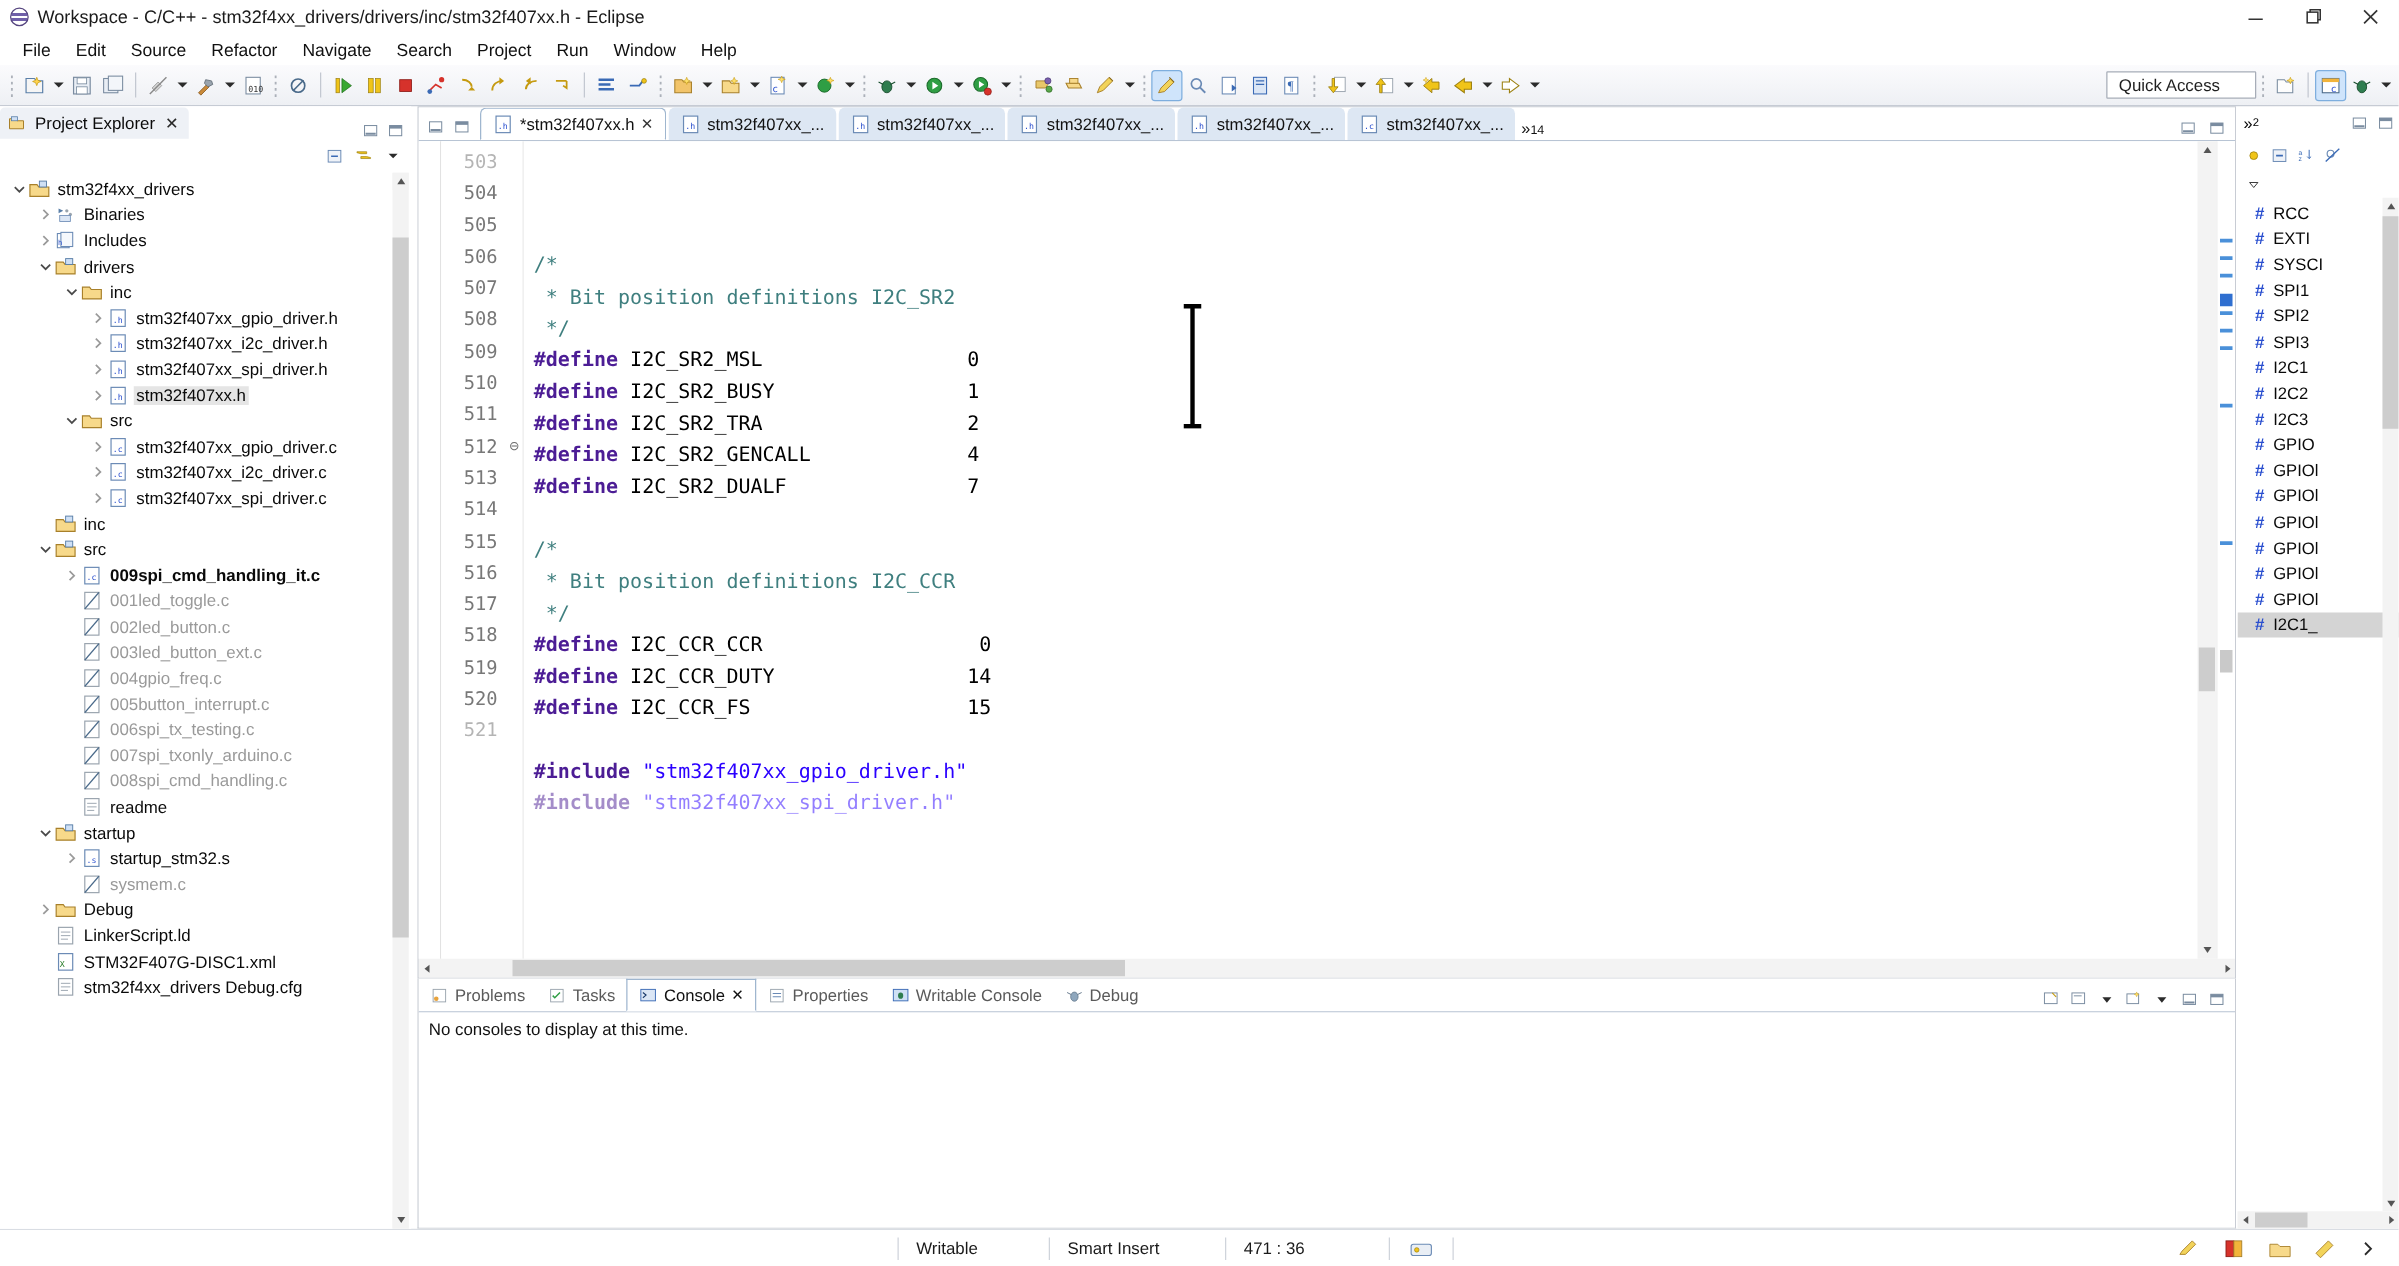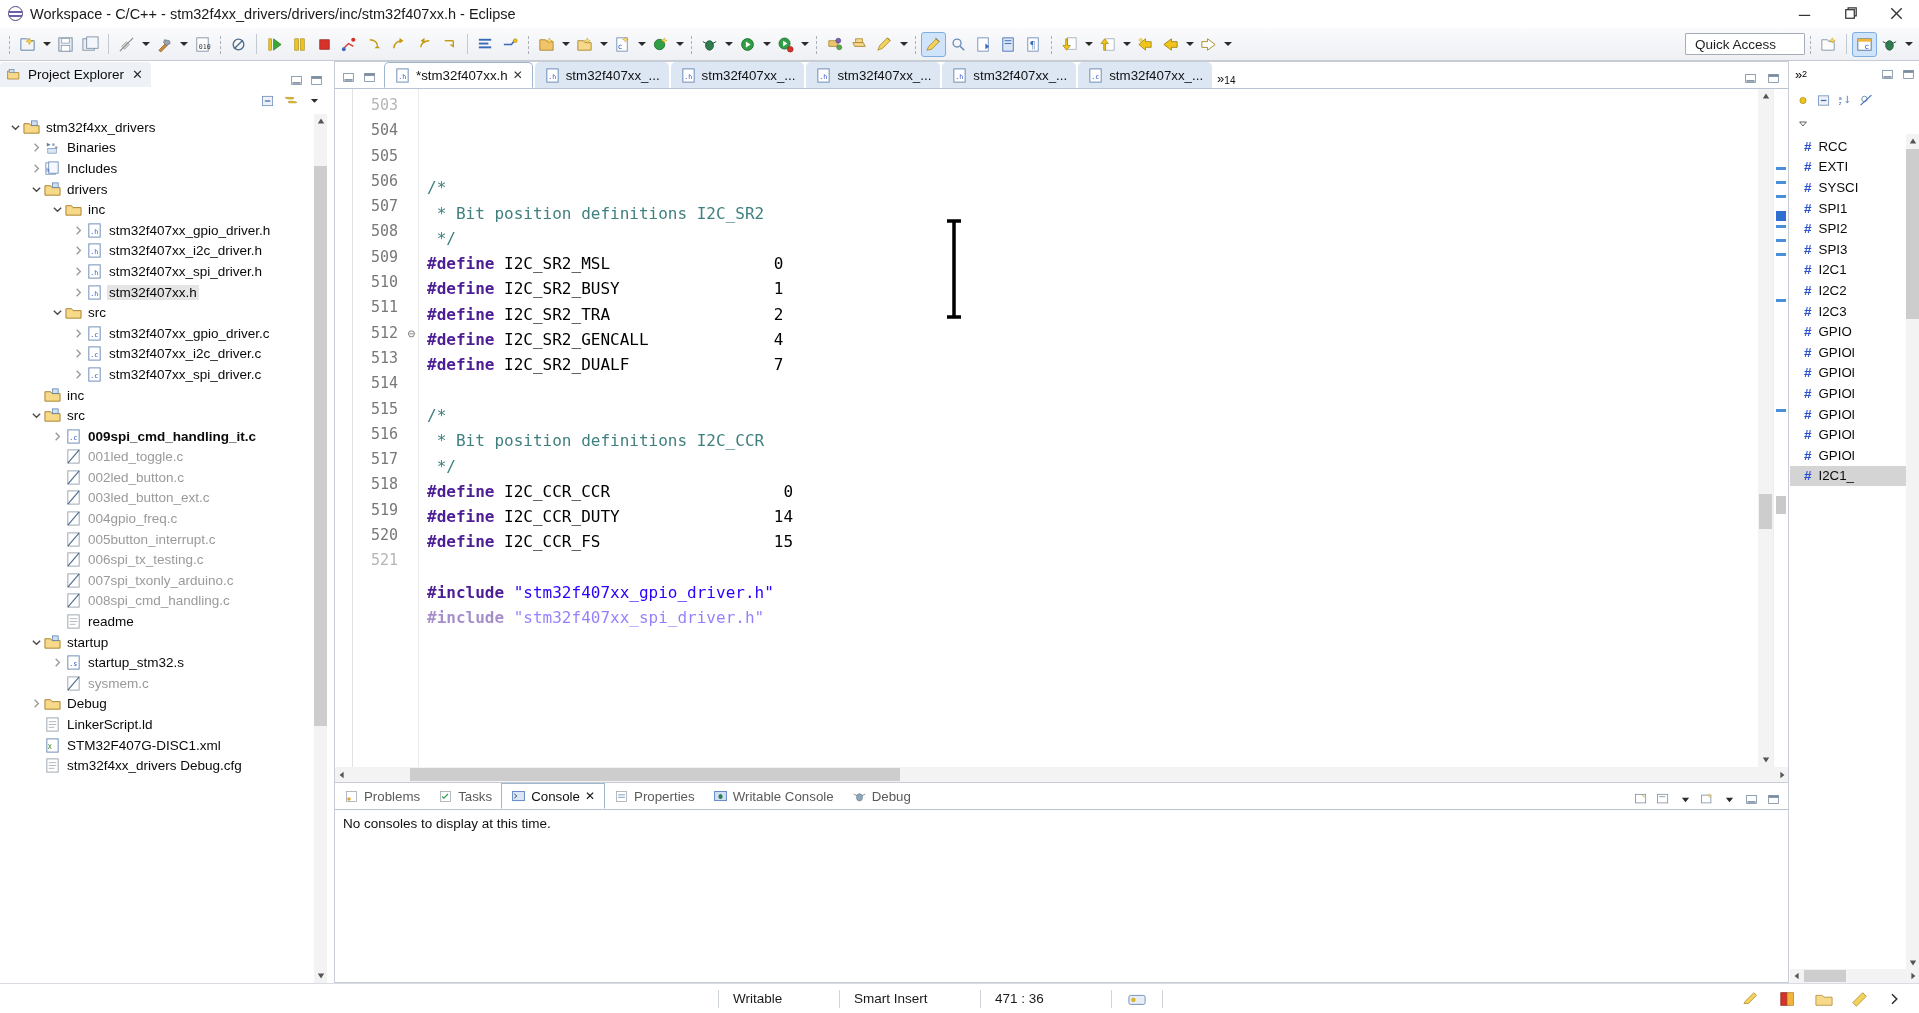--- a/index.html
+++ b/index.html
@@ -228,20 +228,32 @@
       </div>
       <div class="win-btn close">
         <svg class="ic" viewBox="0 0 20 20">
           <line x1="4.5" y1="4.5" x2="15.5" y2="15.5" stroke="#333" stroke-width="1.4"></line>
           <line x1="15.5" y1="4.5" x2="4.5" y2="15.5" stroke="#333" stroke-width="1.4"></line>
         </svg>
       </div>
     </div>
   </div>
 
+  <div class="menubar">
+    <div class="menu-item">File</div>
+    <div class="menu-item">Edit</div>
+    <div class="menu-item">Source</div>
+    <div class="menu-item">Refactor</div>
+    <div class="menu-item">Navigate</div>
+    <div class="menu-item">Search</div>
+    <div class="menu-item">Project</div>
+    <div class="menu-item">Run</div>
+    <div class="menu-item">Window</div>
+    <div class="menu-item">Help</div>
+  </div>
 
   <div class="toolbar">
     <div class="tb-grip"></div>
 
     <div class="tb-btn">
       <svg class="ic" viewBox="0 0 20 20">
           <path d="M3 4h7l2 2h5v10H3z" fill="#f5f5f5" stroke="#5a7fa8" stroke-width="1"></path>
           <path d="M12 3l1 2.5L15.5 6.5 13 7.5 12 10 11 7.5 8.5 6.5 11 5.5z" fill="#ffd34d" stroke="#c59a10" stroke-width=".6"></path>
         </svg>
     </div>

